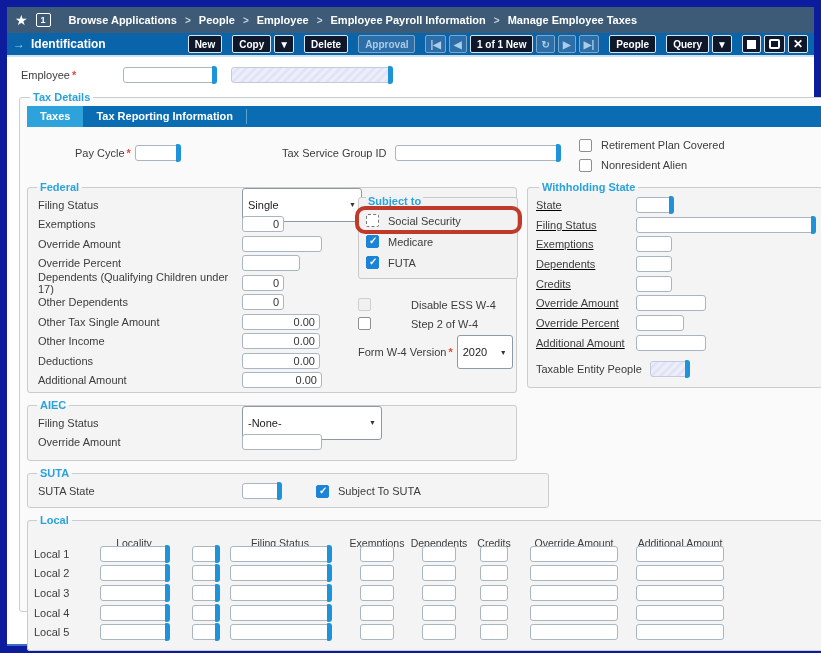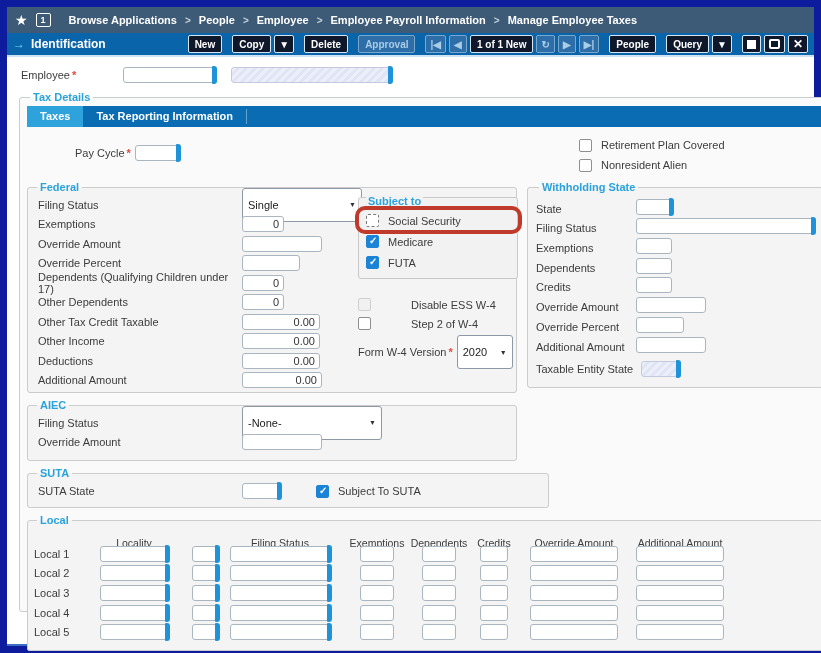--- a/index.html
+++ b/index.html
@@ -105,21 +105,21 @@
   .subjectbox .boxlegend { font-size: 11px; font-weight: bold; color: #2aa3dc; position: relative; top: -7px; background: #f2f2f2; display: inline-block; padding: 0 2px; }
   .subjectbox .cbrow { height: 21px; }
   .annotation { position: absolute; left: -11px; right: -12px; top: -4px; bottom: -3px;
                 border: 4px solid #bf3a2b; border-radius: 10px; z-index: 3; pointer-events: none; }
   .w4block { position: absolute; left: 330px; top: 102px; width: 165px; }
   .w4block .cbrow { height: 19px; gap: 40px; }
   .formw4row { display: flex; align-items: center; margin-top: 2px; }
   .formw4row .lbl { margin-right: 4px; }
   
   .wh { padding: 2px 8px 8px; }
-  .wrow { display: flex; align-items: flex-end; height: 19.7px; }
+  .wrow { display: flex; align-items: center; height: 19.7px; text-decoration: underline; }
   .wrow .lbl { width: 100px; flex: 0 0 100px; }
   .w36 { width: 36px; } .w178 { width: 178px; } .w70 { width: 70px; } .w48 { width: 48px; }
   .whchecks { margin-top: 10px; padding-left: 2px; }
   .whchecks .cbrow { height: 20.5px; }
   .whchecks .cbrow .lbl { font-size: 10.7px; }
   .taxentrow { display: flex; align-items: center; margin-top: 6px; height: 20px; }
   .taxentrow .lbl { margin-right: 8px; }
   .w38 { width: 38px; }
   
   .aiec { margin-top: 6px; padding: 2px 6px 8px; }
@@ -228,20 +228,26 @@
         <span class="tab-sep"></span>
       </div>
 
       <div class="pc-row">
         <div class="pc-left">
           <span class="lbl req lbl1">Pay Cycle</span>
           <span class="lookup">
             <input class="fld" style="width: 44px;">
           </span>
         </div>
+        <div class="pc-mid">
+          <span class="lbl">Tax Service Group ID</span>
+          <span class="lookup">
+            <input class="fld" style="width: 164px;">
+          </span>
+        </div>
         <div class="topchecks">
           <div class="cbrow">
             <span class="cb"></span>
             <span class="lbl">Retirement Plan Covered</span>
           </div>
           <div class="cbrow">
             <span class="cb"></span>
             <span class="lbl">Nonresident Alien</span>
           </div>
         </div>
@@ -275,21 +281,21 @@
             </div>
             <div class="frow">
               <span class="lbl">Dependents (Qualifying Children under 17)</span>
               <input class="fld num w42" value="0" style="">
             </div>
             <div class="frow">
               <span class="lbl">Other Dependents</span>
               <input class="fld num w42" value="0" style="">
             </div>
             <div class="frow">
-              <span class="lbl">Other Tax Credit Taxable</span>
+              <span class="lbl">Other Tax Single Amount</span>
               <input class="fld num w78" value="0.00" style="">
             </div>
             <div class="frow">
               <span class="lbl">Other Income</span>
               <input class="fld num w78" value="0.00" style="">
             </div>
             <div class="frow">
               <span class="lbl">Deductions</span>
               <input class="fld num w78" value="0.00" style="">
             </div>
@@ -400,21 +406,21 @@
               <span class="lbl">Override Percent</span>
               <input class="fld w48" style="">
             </div>
             <div class="wrow">
               <span class="lbl">Additional Amount</span>
               <input class="fld w70" style="">
             </div>
 
 
             <div class="taxentrow">
-              <span class="lbl">Taxable Entity State</span>
+              <span class="lbl">Taxable Entity People</span>
               <span class="lookup">
                 <input class="fld hatch w38" readonly="" style="">
               </span>
             </div>
           </fieldset>
         </div>
       </div>
 
       <fieldset class="local">
         <legend>Local</legend>

